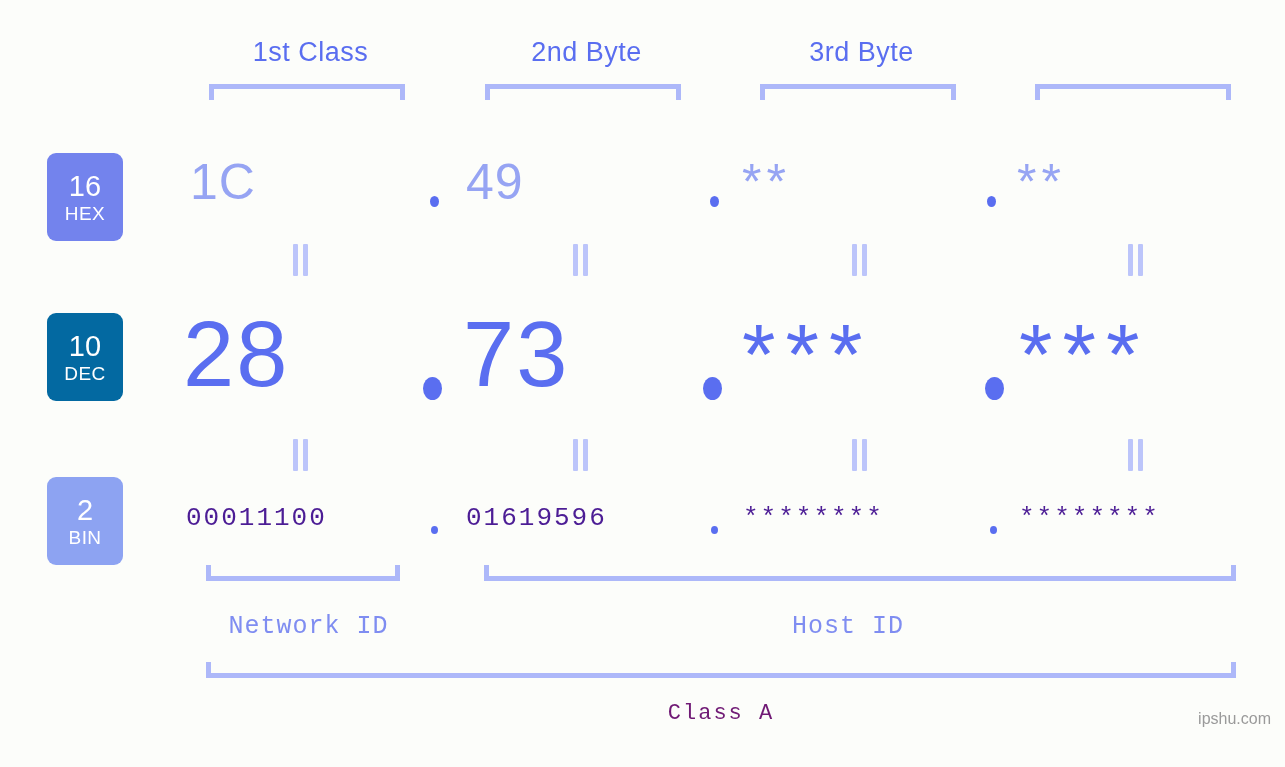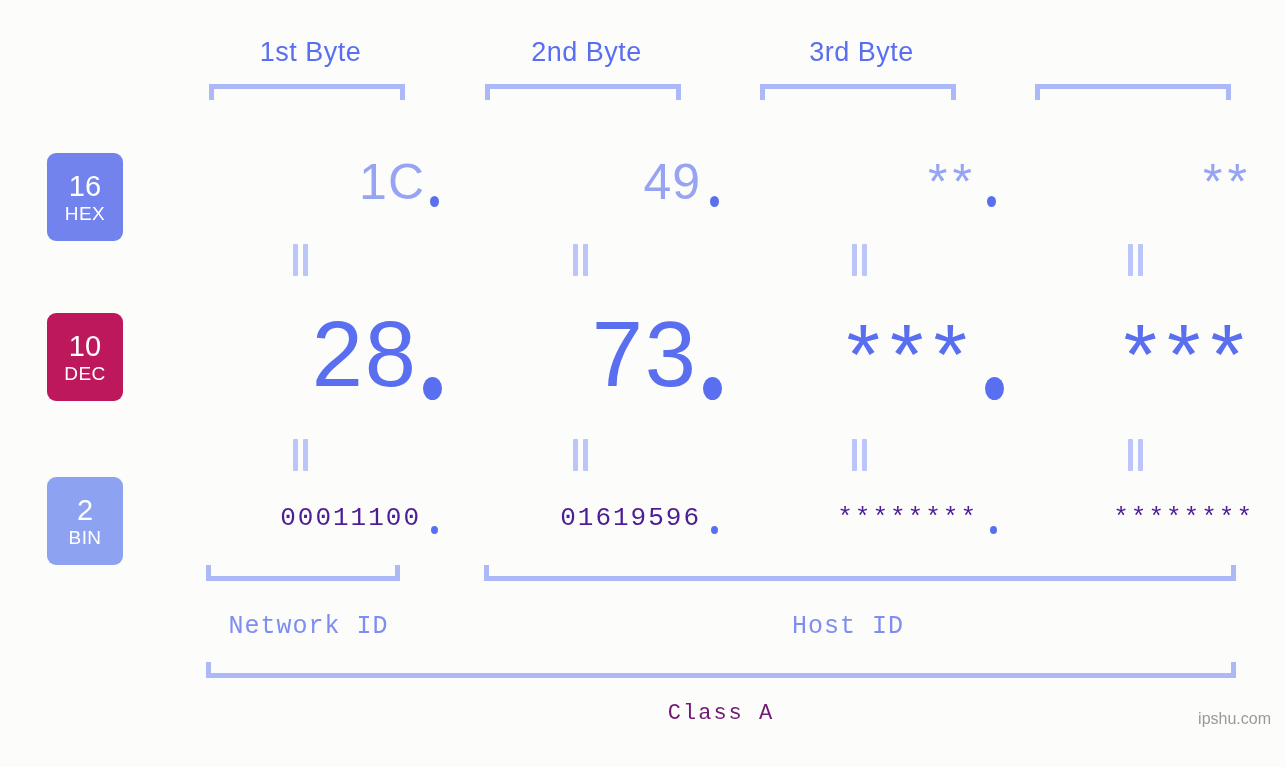--- a/index.html
+++ b/index.html
@@ -72,27 +72,27 @@
     line-height: 34px;
     font-weight: 400;
   }
   .badge .nm {
     font-size: 19px;
     line-height: 22px;
     font-weight: 400;
     letter-spacing: 0.4px;
   }
   #badge-hex { top: 153px; height: 88px; background: #7383ed; }
-  #badge-dec { top: 313px; height: 88px; background: #be185d; }
+  #badge-dec { top: 313px; height: 88px; background: #0369a1; }
   #badge-bin { top: 477px; height: 88px; background: #8da3f2; }
 
   
   .val {
     position: absolute;
-    text-align: right;
+    text-align: left;
     white-space: nowrap;
   }
 
   .row-hex .val {
     top: 152px;
     height: 60px;
     line-height: 60px;
     font-size: 50px;
     color: #96a4f3;
     font-family: "Liberation Sans", sans-serif;
@@ -186,21 +186,21 @@
     color: #9a9a9a;
     font-family: Liberation Sans, sans-serif;
     letter-spacing: 0px;
   }
 </style>
 </head>
 <body>
 
 <div class="stage">
 
-  <div class="byte-label" style="left:193px; width:235px;">1st Byte</div>
+  <div class="byte-label" style="left:193px; width:235px;">1st Class</div>
   <div class="byte-label" style="left:469px; width:235px;">2nd Byte</div>
   <div class="byte-label" style="left:744px; width:235px;">3rd Byte</div>
 
   <div class="bracket-top" style="left:209px; width:196px;"></div>
   <div class="bracket-top" style="left:485px; width:196px;"></div>
   <div class="bracket-top" style="left:760px; width:196px;"></div>
   <div class="bracket-top" style="left:1035px; width:196px;"></div>
 
   <div class="badge" id="badge-hex">
     <span class="num">16</span>

